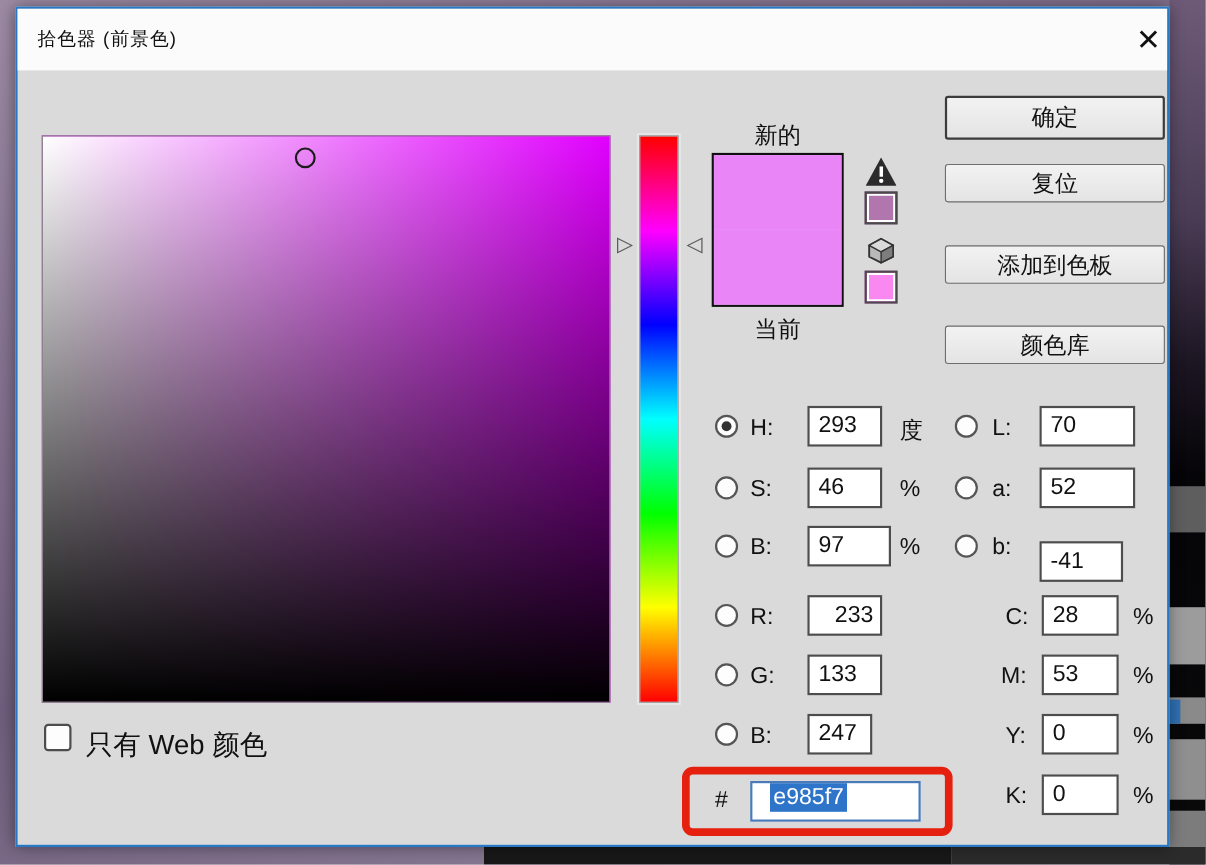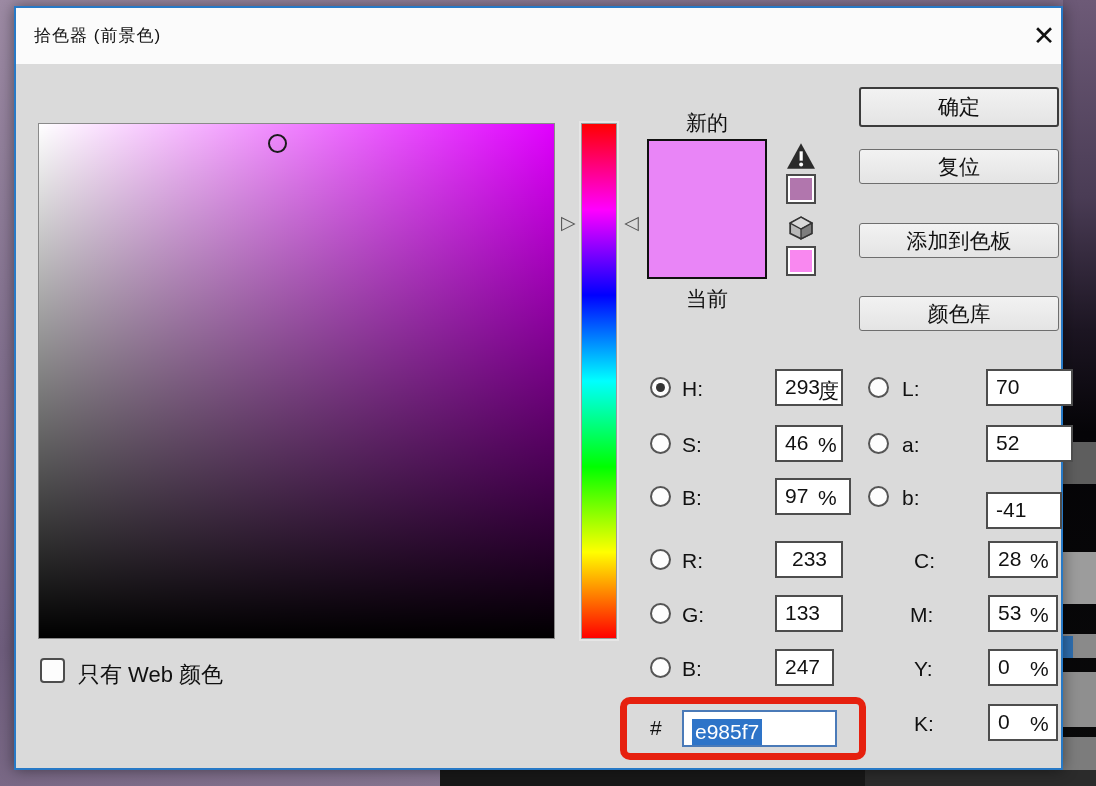--- a/index.html
+++ b/index.html
@@ -72,39 +72,39 @@
     cursor:pointer;
   }
   .btn-default { border:2px solid #3c3c3c; }
 
   
   .radio { width:21px; height:21px; border:2px solid #555; border-radius:50%;
     background:#fdfdfd; display:flex; align-items:center; justify-content:center; cursor:pointer; }
   .radio .dot { width:9px; height:9px; border-radius:50%; background:#333; }
   .f-label { font-size:21px; color:#111; }
   .f-input { background:#fff; border:2px solid #4d4d4d; font-size:21px; color:#111;
-    padding:4px 14px 0 8px; height:37px;margin-left:41px; }
+    padding:4px 6px 0 8px; height:37px; }
   .f-unit { font-size:21px; color:#111; }
 
   
   .hex-input {
     left:666px; top:702px; width:155px; height:37px;
     background:#fff; border:2px solid #4a7ab8;
-    font-size:21px; display:flex; align-items:flex-end; padding-left:8px;
+    font-size:21px; display:flex; align-items:flex-start; padding-left:16px;
   }
   .hex-sel { background:#2e74c8; color:#fff; padding:1px 3px; }
   .red-annotation {
     left:604px; top:689px; width:246px; height:63px;
     border:7px solid #e6200e; border-radius:10px; background:transparent;
   }
 
   
   .checkbox { left:24px; top:650px; width:25px; height:25px; background:#fdfdfd;
     border:2px solid #4d4d4d; border-radius:4px; cursor:pointer; }
-  .cb-label { left:62px; top:652px; font-size:22px; color:#111; }
+  .cb-label { left:62px; top:652px; font-size:25px; color:#111; }
 </style>
 </head>
 <body>
 
 <div class="abs bg-right">
   <div class="blk" style="top:442px;height:42px;background:#5e5e5e;"></div>
   <div class="blk" style="top:552px;height:52px;background:#9c9c9c;"></div>
   <div class="blk" style="top:634px;height:24px;background:#8a8a8a;"></div>
   <div class="blk" style="top:636px;height:22px;width:10px;background:#2f6fb0;"></div>
   <div class="blk" style="top:672px;height:55px;background:#8f8f8f;"></div>

